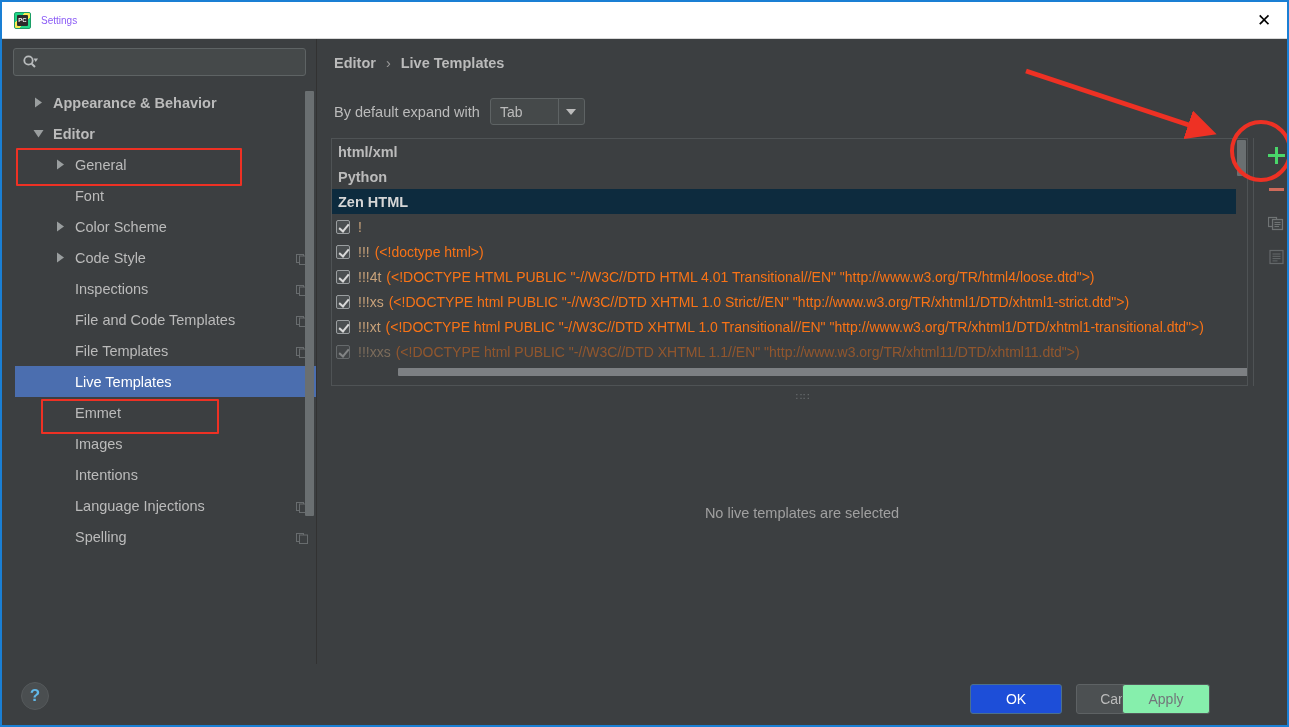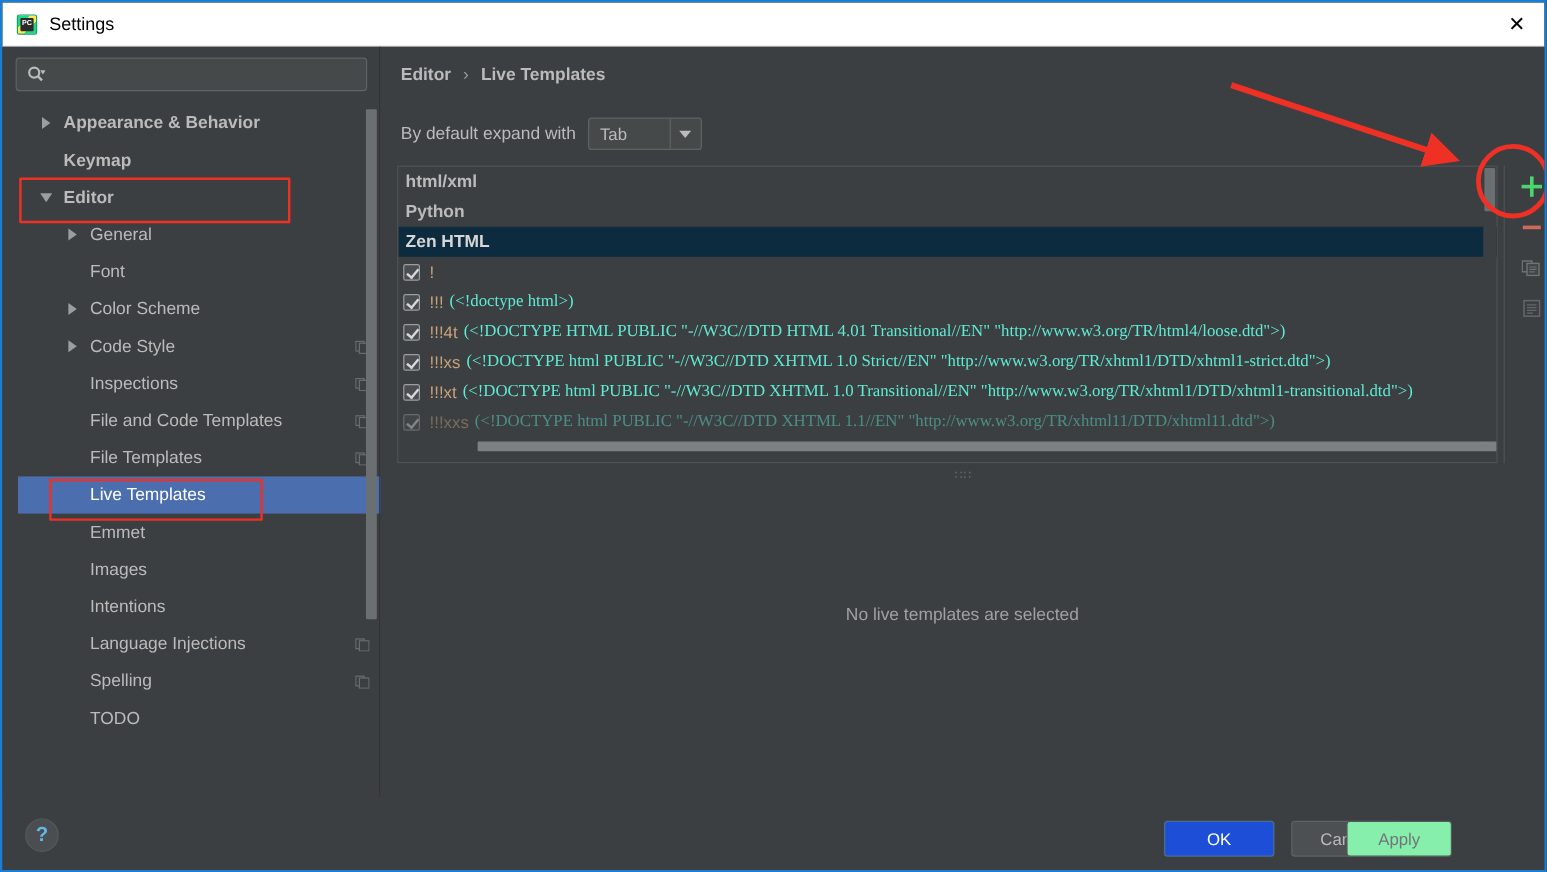--- a/index.html
+++ b/index.html
@@ -37,22 +37,22 @@
   .titlebar-icon::after {
     content: "PC";
     font-size: 6px; font-weight: bold; color: #1b1b1b;
     font-family: "Liberation Sans", sans-serif;
     background: #2b2b2b; color: #ffffff;
     width: 11px; height: 11px; line-height: 11px; text-align: center;
     border-radius: 1px;
   }
   .titlebar-text {
     margin-left: 10px;
-    font-size: 15px;
-    color: #000000;
+    font-size: 10px;
+    color: #8b5cf6;
     font-family: "Liberation Sans", sans-serif;
   }
   .titlebar-close {
     position: absolute; right: 0; top: 0;
     width: 46px; height: 36px;
     display: flex; align-items: center; justify-content: center;
     color: #000; font-size: 17px;
     cursor: pointer;
   }
 
@@ -211,21 +211,21 @@
   }
   .cbx::after {
     content: "";
     position: absolute; left: 4px; top: 1px;
     width: 4px; height: 8px;
     border: solid #d8d8d8;
     border-width: 0 2px 2px 0;
     transform: rotate(40deg);
   }
   .row .abbr { color: #c8a27a; font-weight: normal; }
-  .row .desc { color: #5eead4; margin-left: 5px; font-family: Liberation Serif, serif; }
+  .row .desc { color: #f97316; margin-left: 5px; }
   .row.cut { opacity: .45; }
   .list-vscroll {
     position: absolute; right: 1px; top: 1px;
     width: 9px; height: 36px;
     background: #6a6f71; border-radius: 1px;
   }
   .list-vtrack {
     position: absolute; right: 0px; top: 0px;
     width: 11px; height: 246px;
     background: #3c3f41;
@@ -345,23 +345,20 @@
 
       <div class="tree" id="tree">
           <div class="tree-item lvl0">
             <span class="twisty">
               <svg width="11" height="11" viewBox="0 0 11 11">
                 <polygon points="2,0.5 9,5.5 2,10.5" fill="#9a9e9f"></polygon>
               </svg>
             </span>
             <span class="tree-label" style="font-weight:bold">Appearance &amp; Behavior</span>
           </div>
-          <div class="tree-item lvl0 noarrow">
-            <span class="tree-label" style="font-weight:bold">Keymap</span>
-          </div>
           <div class="tree-item lvl0">
             <span class="twisty">
               <svg width="11" height="11" viewBox="0 0 11 11">
                 <polygon points="0.5,2 10.5,2 5.5,9.5" fill="#9a9e9f"></polygon>
               </svg>
             </span>
             <span class="tree-label" style="font-weight:bold">Editor</span>
           </div>
           <div class="tree-item lvl1">
             <span class="twisty">
@@ -433,23 +430,20 @@
                 <rect x="0.5" y="1.5" width="7" height="8" fill="none" stroke="#8d9193" stroke-width="1"></rect>
                 <rect x="3.5" y="3" width="8" height="8.5" fill="#3c3f41" stroke="#8d9193" stroke-width="1"></rect>
               </svg></span>
           </div>
           <div class="tree-item lvl1 noarrow">
             <span class="tree-label">Spelling</span>
             <span class="copy-badge"><svg width="12" height="12" viewBox="0 0 12 12">
                 <rect x="0.5" y="1.5" width="7" height="8" fill="none" stroke="#8d9193" stroke-width="1"></rect>
                 <rect x="3.5" y="3" width="8" height="8.5" fill="#3c3f41" stroke="#8d9193" stroke-width="1"></rect>
               </svg></span>
-          </div>
-          <div class="tree-item lvl1 noarrow">
-            <span class="tree-label">TODO</span>
           </div>
         </div>
 
       <div class="sidebar-scrollbar"></div>
       <div class="sidebar-divider"></div>
     </div>
 
     <div class="content">
 
       <div class="breadcrumb">

